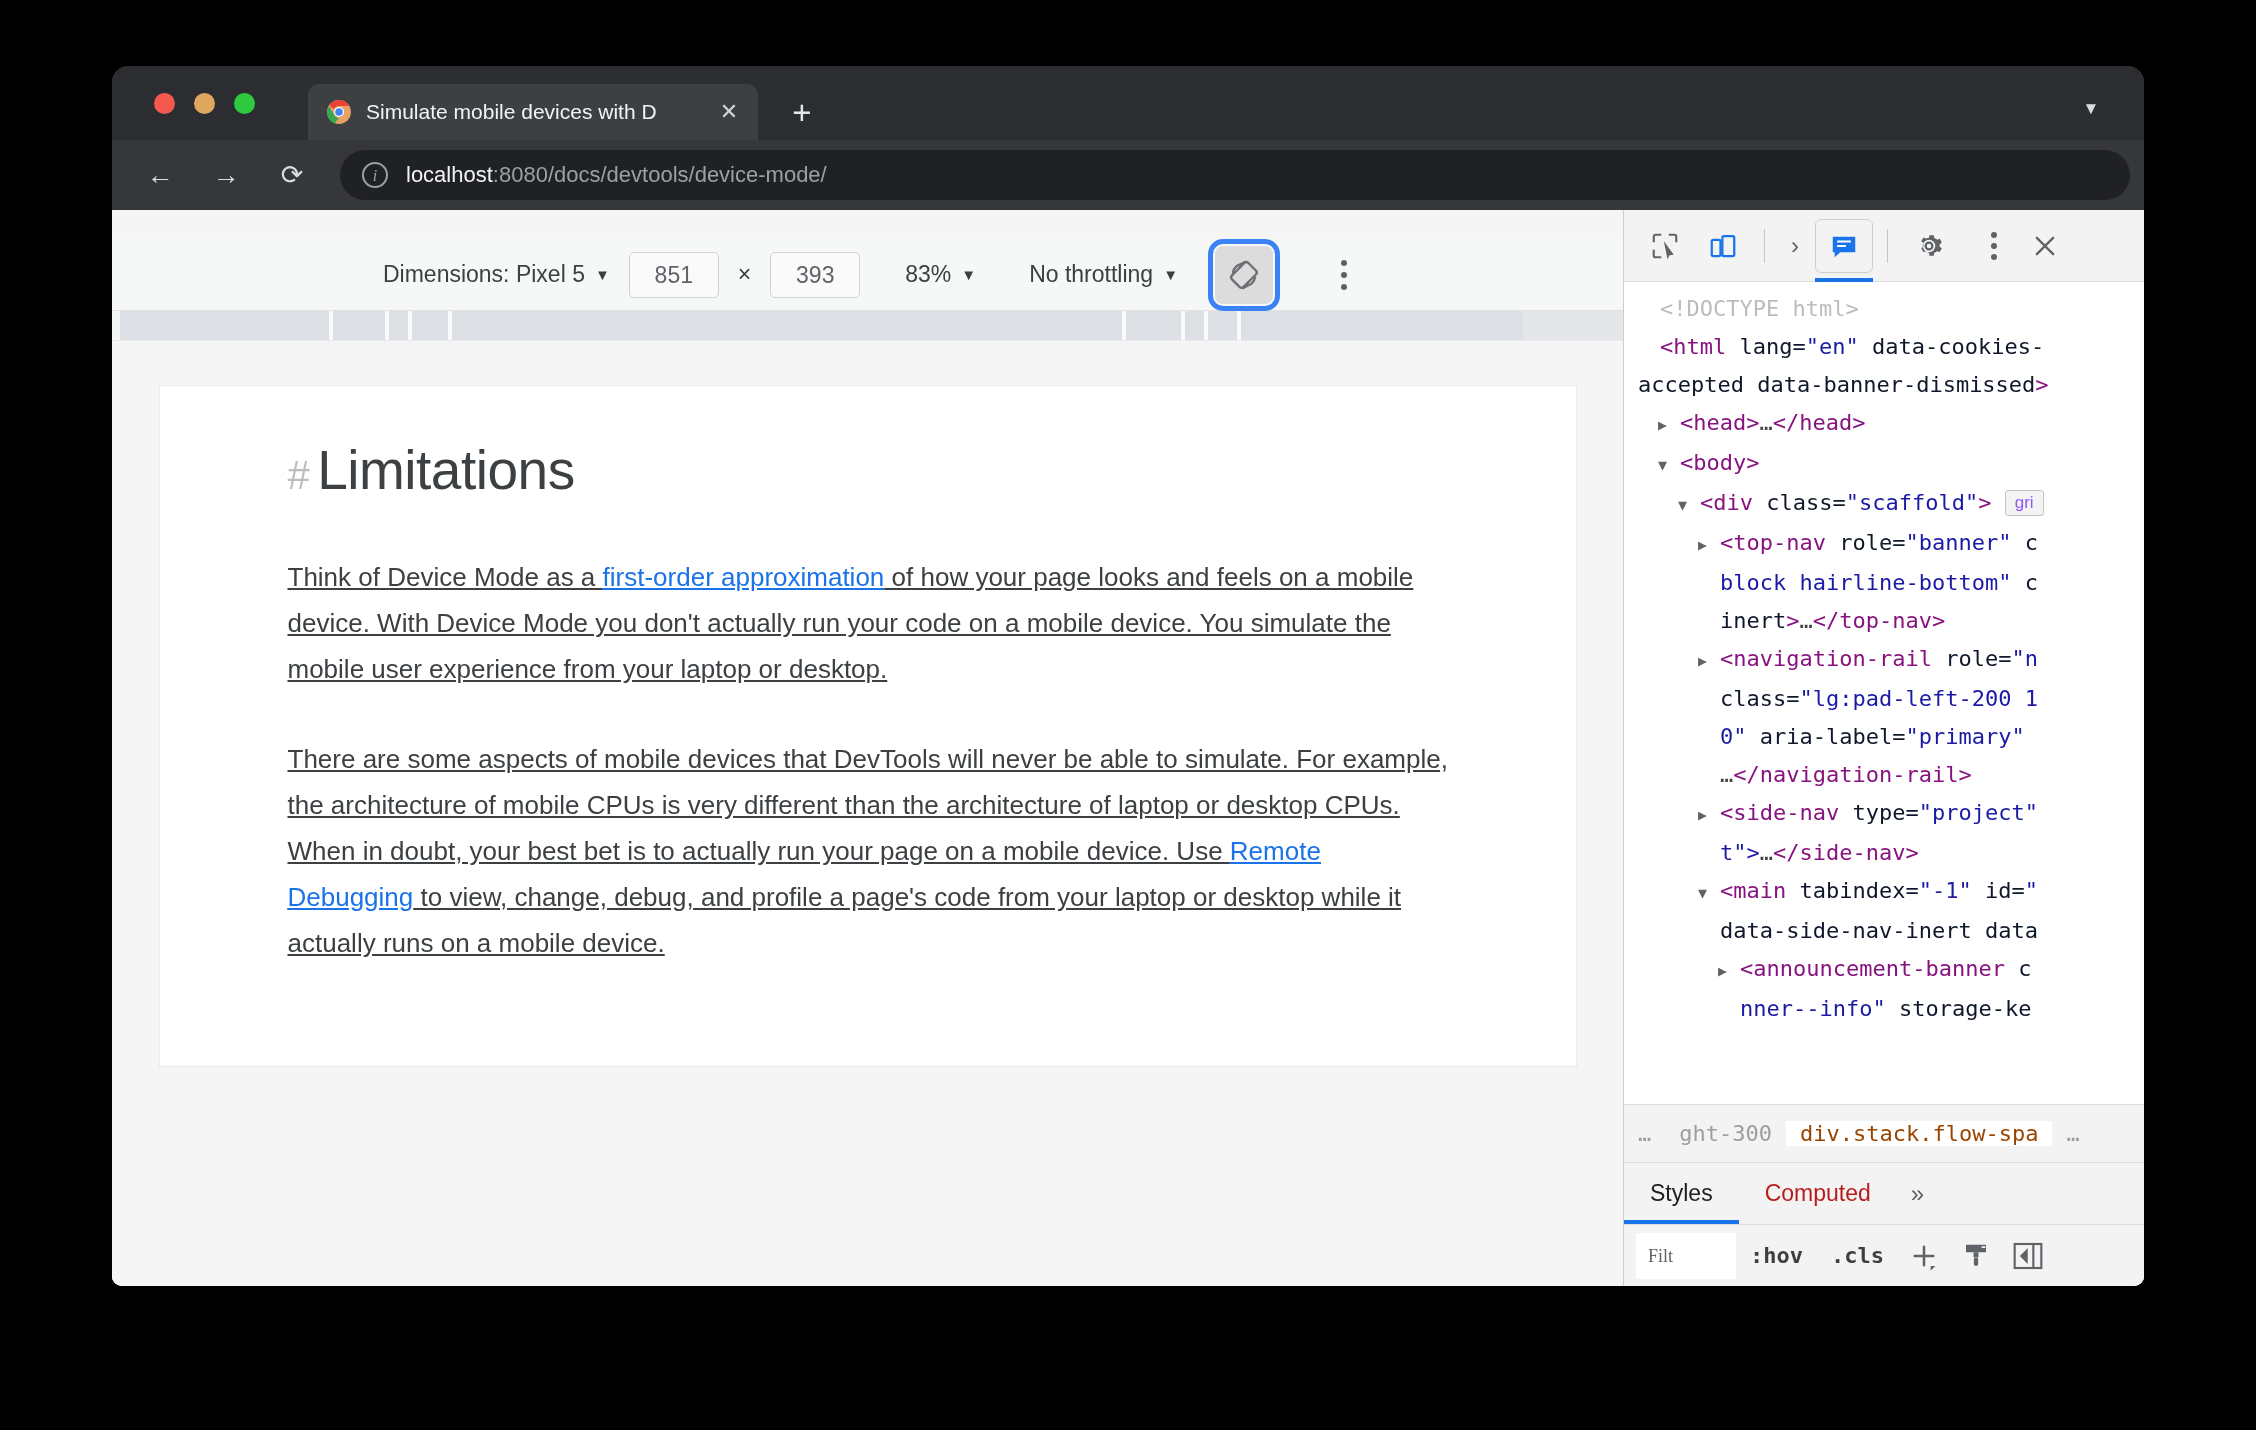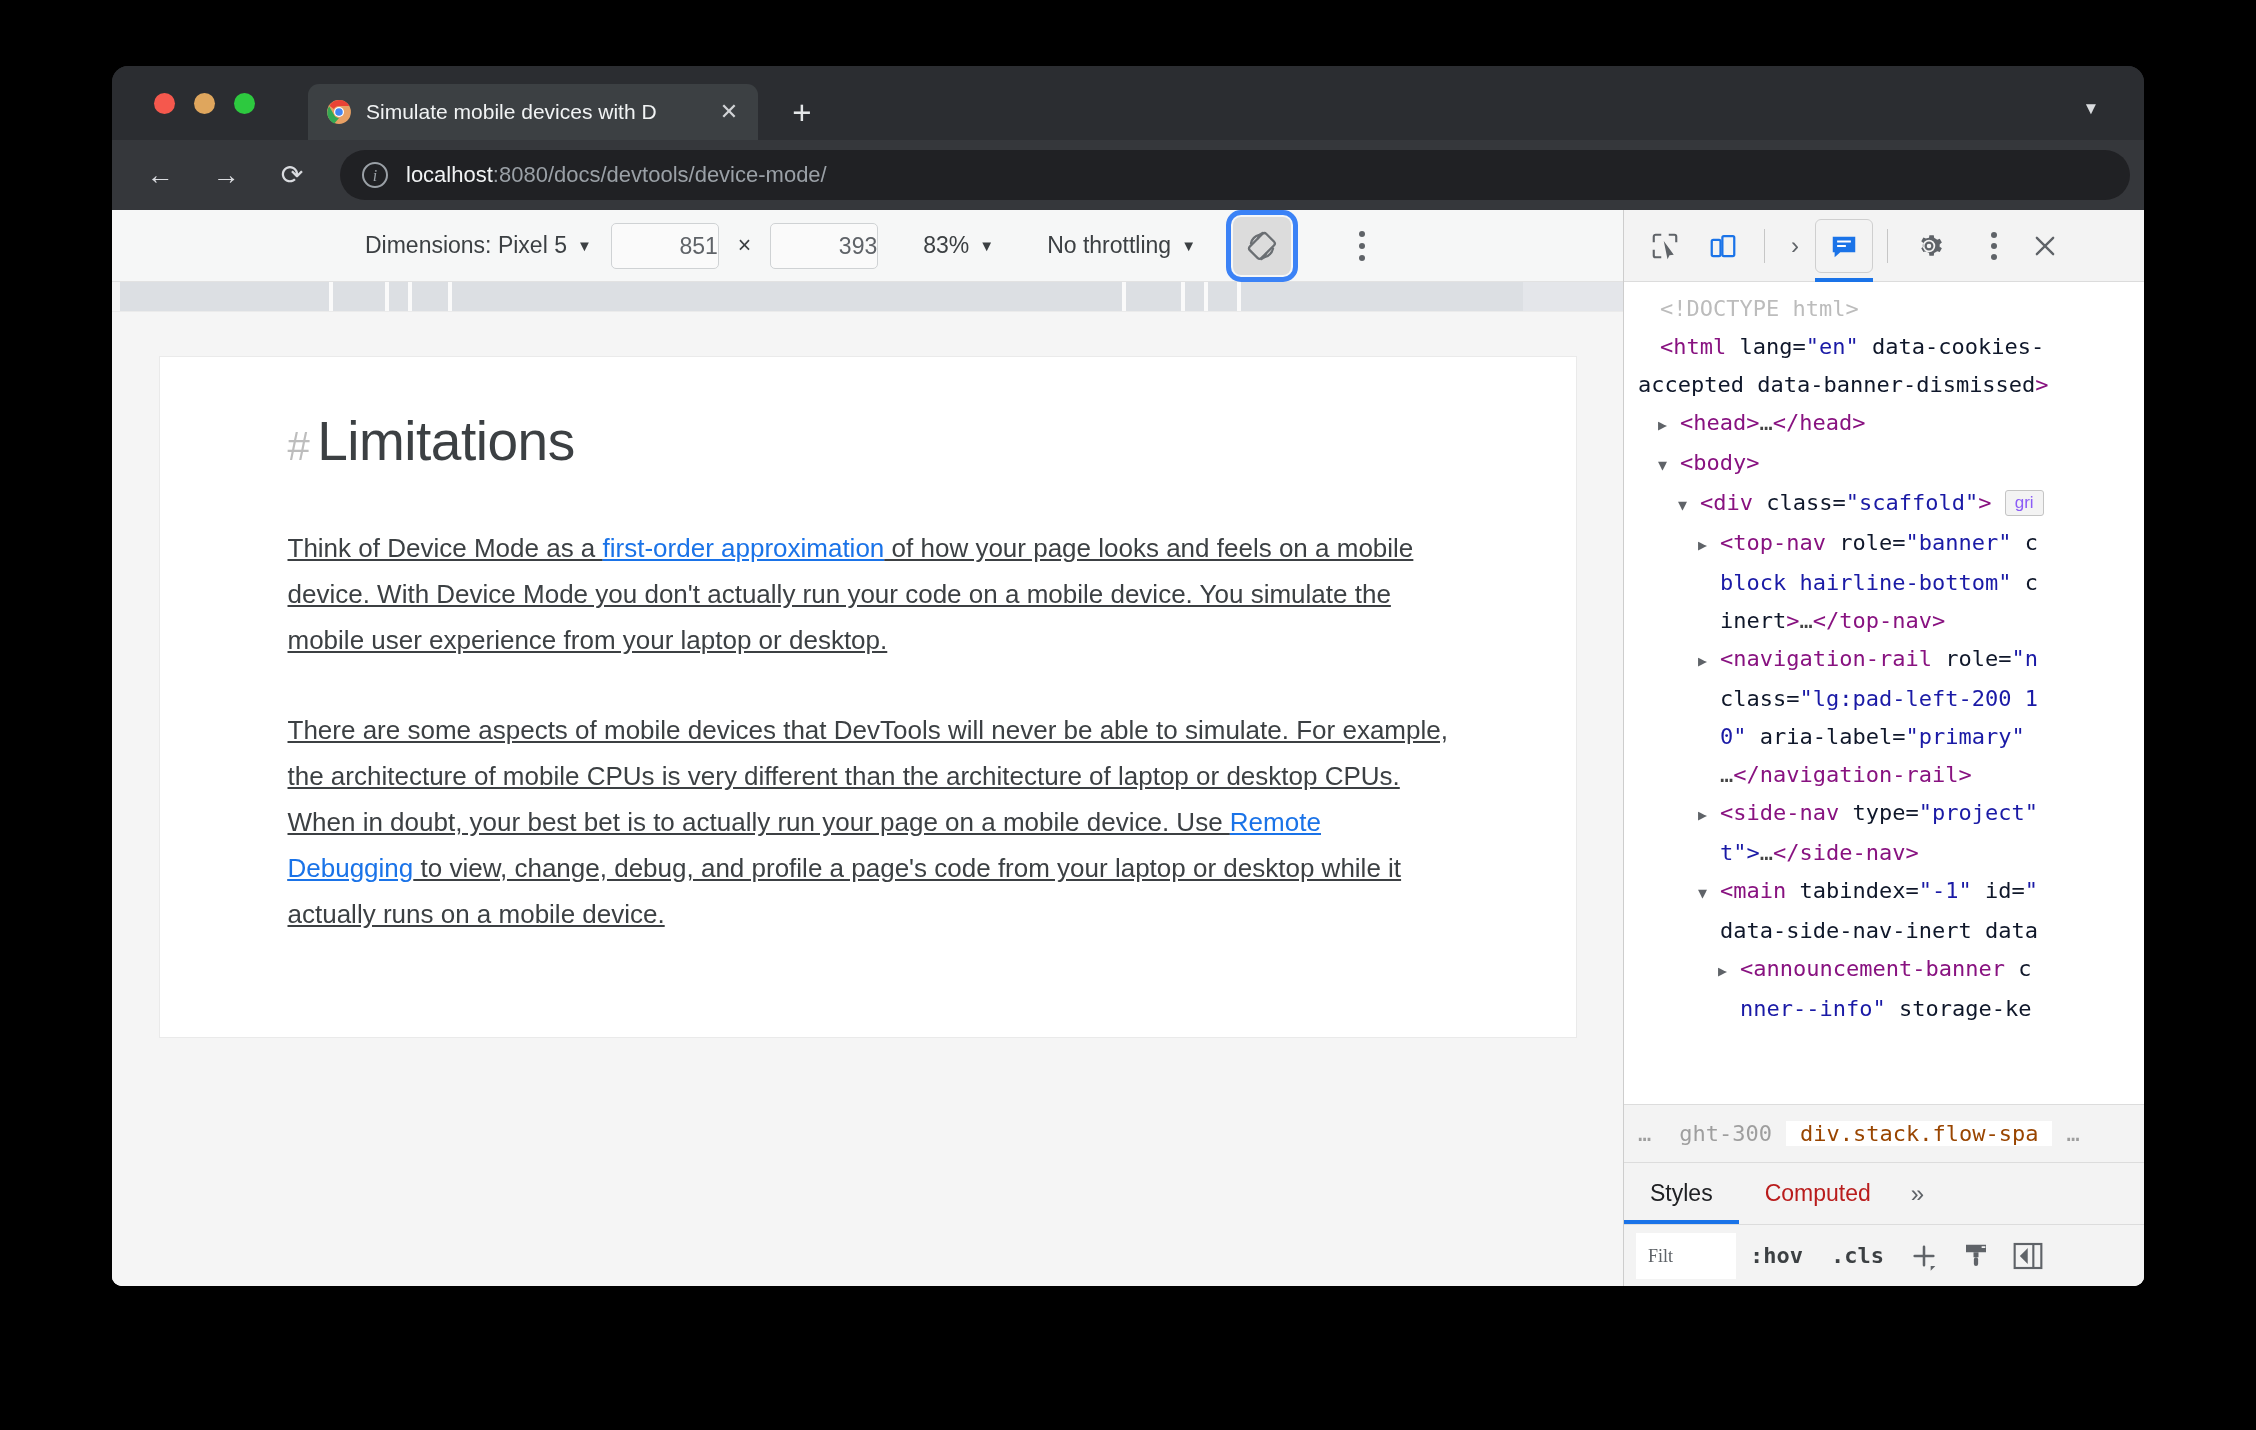--- a/index.html
+++ b/index.html
@@ -147,29 +147,29 @@
     background: #f5f5f5;
     display: flex; flex-direction: column;
     border-right: 1px solid #cdcdcd;
   }
   .device-toolbar {
     height: 72px; flex: 0 0 72px;
     background: #f6f7f7;
     border-bottom: 1px solid #e2e2e2;
     display: flex; align-items: center; justify-content: center;
     gap: 5px;
-    font-size: 23px; color: #3c4043;
+    font-size: 23px; color: #3c4043; margin-top: 29px;
   }
   .dm-item { display: flex; align-items: center; gap: 10px; padding: 0 14px; white-space: nowrap; }
   .caret-dn { font-size: 15px; color: #3c4043; }
   .dim-input {
-    width: 108px; height: 46px;
+    width: 90px; height: 46px;
     border: 1px solid #cfd2d4; border-radius: 5px;
     background: #fafafa; color: #5f6368;
-    font-size: 23px; text-align: right; line-height: 44px;
+    font-size: 23px; text-align: center; line-height: 44px;
     font-family: "Liberation Sans", sans-serif;
   }
   .times { margin: 0 14px; color: #3c4043; font-size: 23px; }
   .rotate-btn {
     width: 58px; height: 58px; margin-left: 18px;
     border-radius: 8px; background: #dcdcdc;
     display: flex; align-items: center; justify-content: center;
     outline: 5px solid #3b82f6; outline-offset: 2px;
   }
   .dm-kebab {

